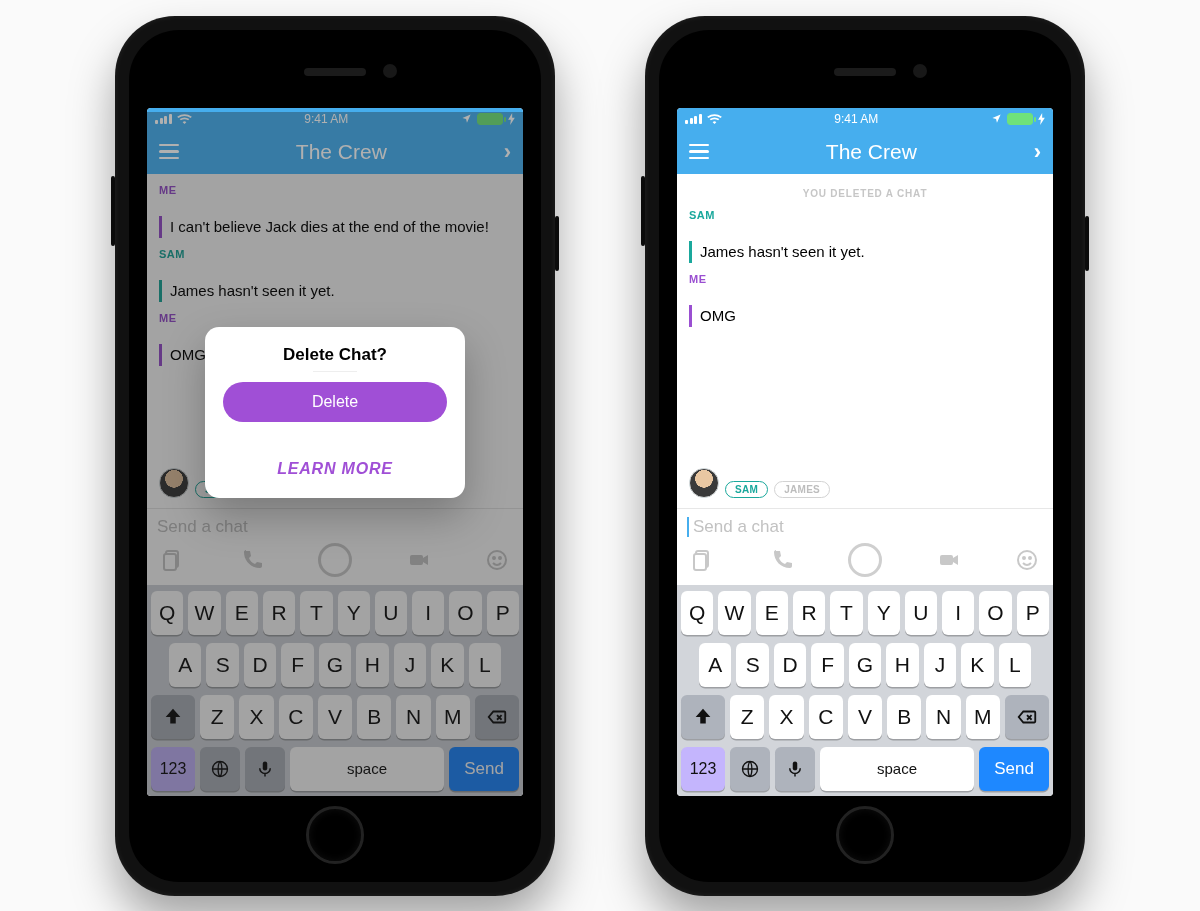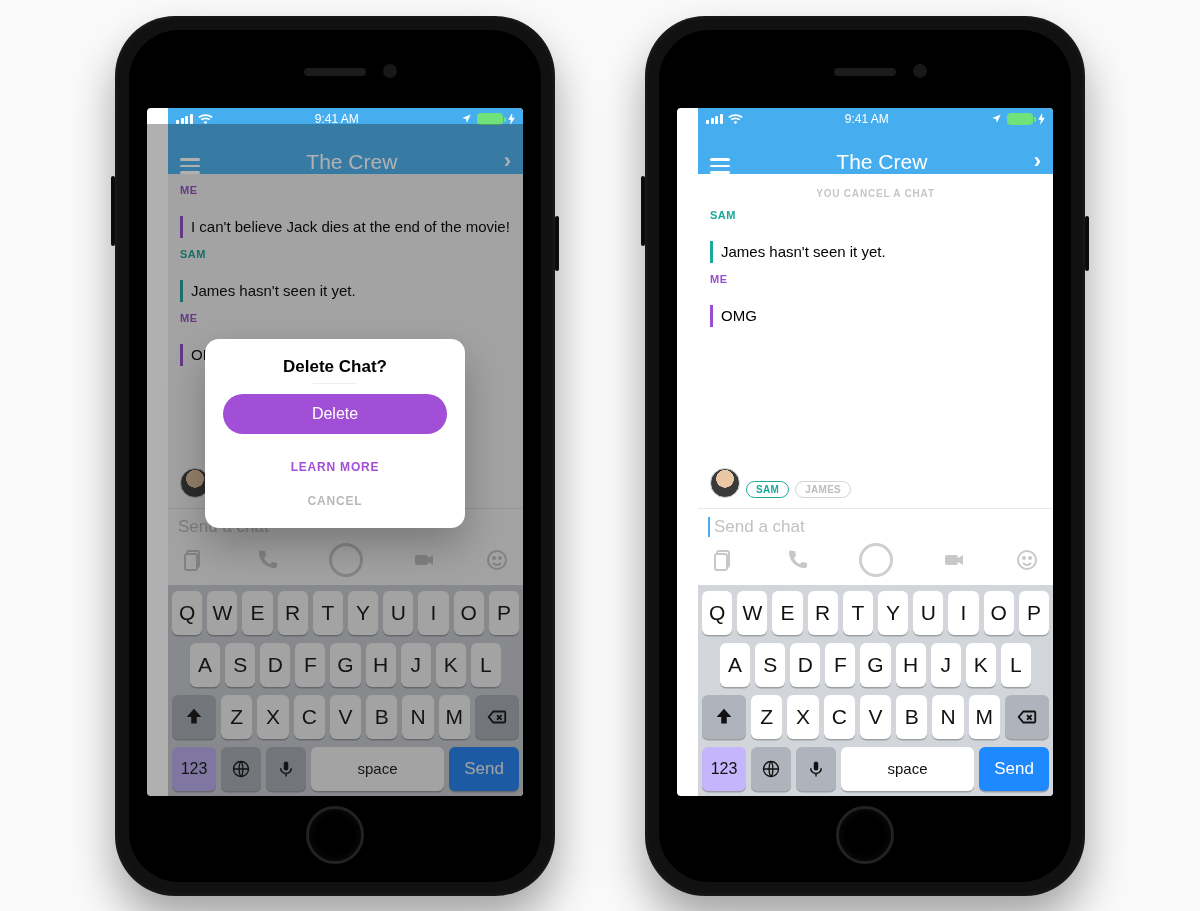--- a/index.html
+++ b/index.html
@@ -51,21 +51,21 @@
     background:#000; border:3px solid #222;
     box-shadow: inset 0 0 8px rgba(255,255,255,.06);
   }
 
   .screen {
     width:100%; height:100%;
     background:#fff;
     border-radius:4px;
     overflow:hidden;
     position:relative;
-    display:flex; flex-direction:column;padding-left:21px;
+    display:flex; flex-direction:column;
   }
 
   
   .status {
     height:22px; background:#46aeee; color:#fff;
     font-size:12px; font-weight:500;
     display:flex; align-items:center; justify-content:space-between;
     padding:0 8px;
   }
   .status .left, .status .right { display:flex; align-items:center; gap:5px; }
@@ -75,21 +75,21 @@
   .sigbars i:nth-child(3){height:8px} .sigbars i:nth-child(4){height:10px}
   .battery {
     width:26px; height:12px; border:1.2px solid #6fe27a; border-radius:3px; position:relative;
   }
   .battery::after{content:"";position:absolute;right:-4px;top:3px;width:2.5px;height:5px;background:#6fe27a;border-radius:1px;}
   .battery i{display:block;height:100%;width:100%;background:#6fe27a;border-radius:1.5px;}
 
   
   .navbar {
     height:44px; background:#46aeee; color:#fff;
-    display:flex; align-items:flex-end; justify-content:space-between;
+    display:flex; align-items:center; justify-content:space-between;
     padding:0 12px; font-size:21px; font-weight:400;
   }
   .hamb { display:flex; flex-direction:column; gap:4px; }
   .hamb i { display:block; width:20px; height:2.5px; background:#fff; border-radius:2px; }
   .chev { font-size:22px; font-weight:600; }
 
   
   .chat {
     flex:1; min-height:0; background:#fff; padding:10px 12px 4px 12px;
     display:flex; flex-direction:column; font-size:15px;
@@ -173,29 +173,29 @@
     width:260px; background:#fff; border-radius:14px;
     box-shadow:0 18px 40px rgba(0,0,0,.25);
     padding:18px 18px 10px; text-align:center;
   }
   .modal h3{ font-size:17px; font-weight:700; margin-bottom:4px; }
   .mline{ height:1px; background:#eee; width:44px; margin:6px auto 10px; }
   .modal p{ font-size:13px; color:#444; line-height:1.35; margin:0 6px 16px; }
   .delbtn{
     display:block; width:100%; background:#a04fd6; color:#fff;
     border:none; border-radius:22px; height:40px; font-size:16px; font-weight:500;
-    margin-bottom:16px;
-  }
-  .mlink{ display:block; font-size:12px; font-weight:700; letter-spacing:.8px;
-    color:#a04fd6; padding:10px 0; }
+    margin-bottom:28px;
+  }
+  .mlink{ display:block; font-size:16px; font-weight:700; letter-spacing:.8px;
+    color:#a04fd6; padding:10px 0;font-style:italic; }
   .mlink.cancel{ color:#b9b9b9; }
 
   
   .screen.has-dim .status, .screen.has-dim .navbar { position:relative; z-index:2; }
-  .screen.has-dim .dim { z-index:3; top:16px; }
+  .screen.has-dim .dim { z-index:3; top:4px; }
   .screen.has-dim .chat, .screen.has-dim .compose, .screen.has-dim .kbd { filter:brightness(.92); }
 
 </style>
 </head>
 <body>
 
 <div class="phone">
   <div class="bezel">
     <div class="speaker"></div>
     <div class="cam"></div>
@@ -344,21 +344,20 @@
           <div class="key send">Send</div>
         </div>
       </div>
 
       <div class="dim">
         <div class="modal">
           <h3>Delete Chat?</h3>
           <div class="mline"></div>
           <button class="delbtn">Delete</button>
           <span class="mlink">LEARN MORE</span>
-          <span class="mlink cancel">CANCEL</span>
         </div>
       </div>
 
     </div>
     <div class="home"></div>
   </div>
 </div>
 
 <div class="phone">
   <div class="bezel">
@@ -397,21 +396,21 @@
         <span class="hamb">
             <i></i>
             <i></i>
             <i></i>
           </span>
         <span>The Crew</span>
         <span class="chev">›</span>
       </div>
 
       <div class="chat">
-        <div class="sys">YOU CANCEL A CHAT</div>
+        <div class="sys">YOU DELETED A CHAT</div>
 
         <div class="msg sam">
           <div class="sender">SAM</div>
           <div class="bubble">James hasn't seen it yet.</div>
         </div>
         <div class="msg me">
           <div class="sender">ME</div>
           <div class="bubble">OMG</div>
         </div>
 

